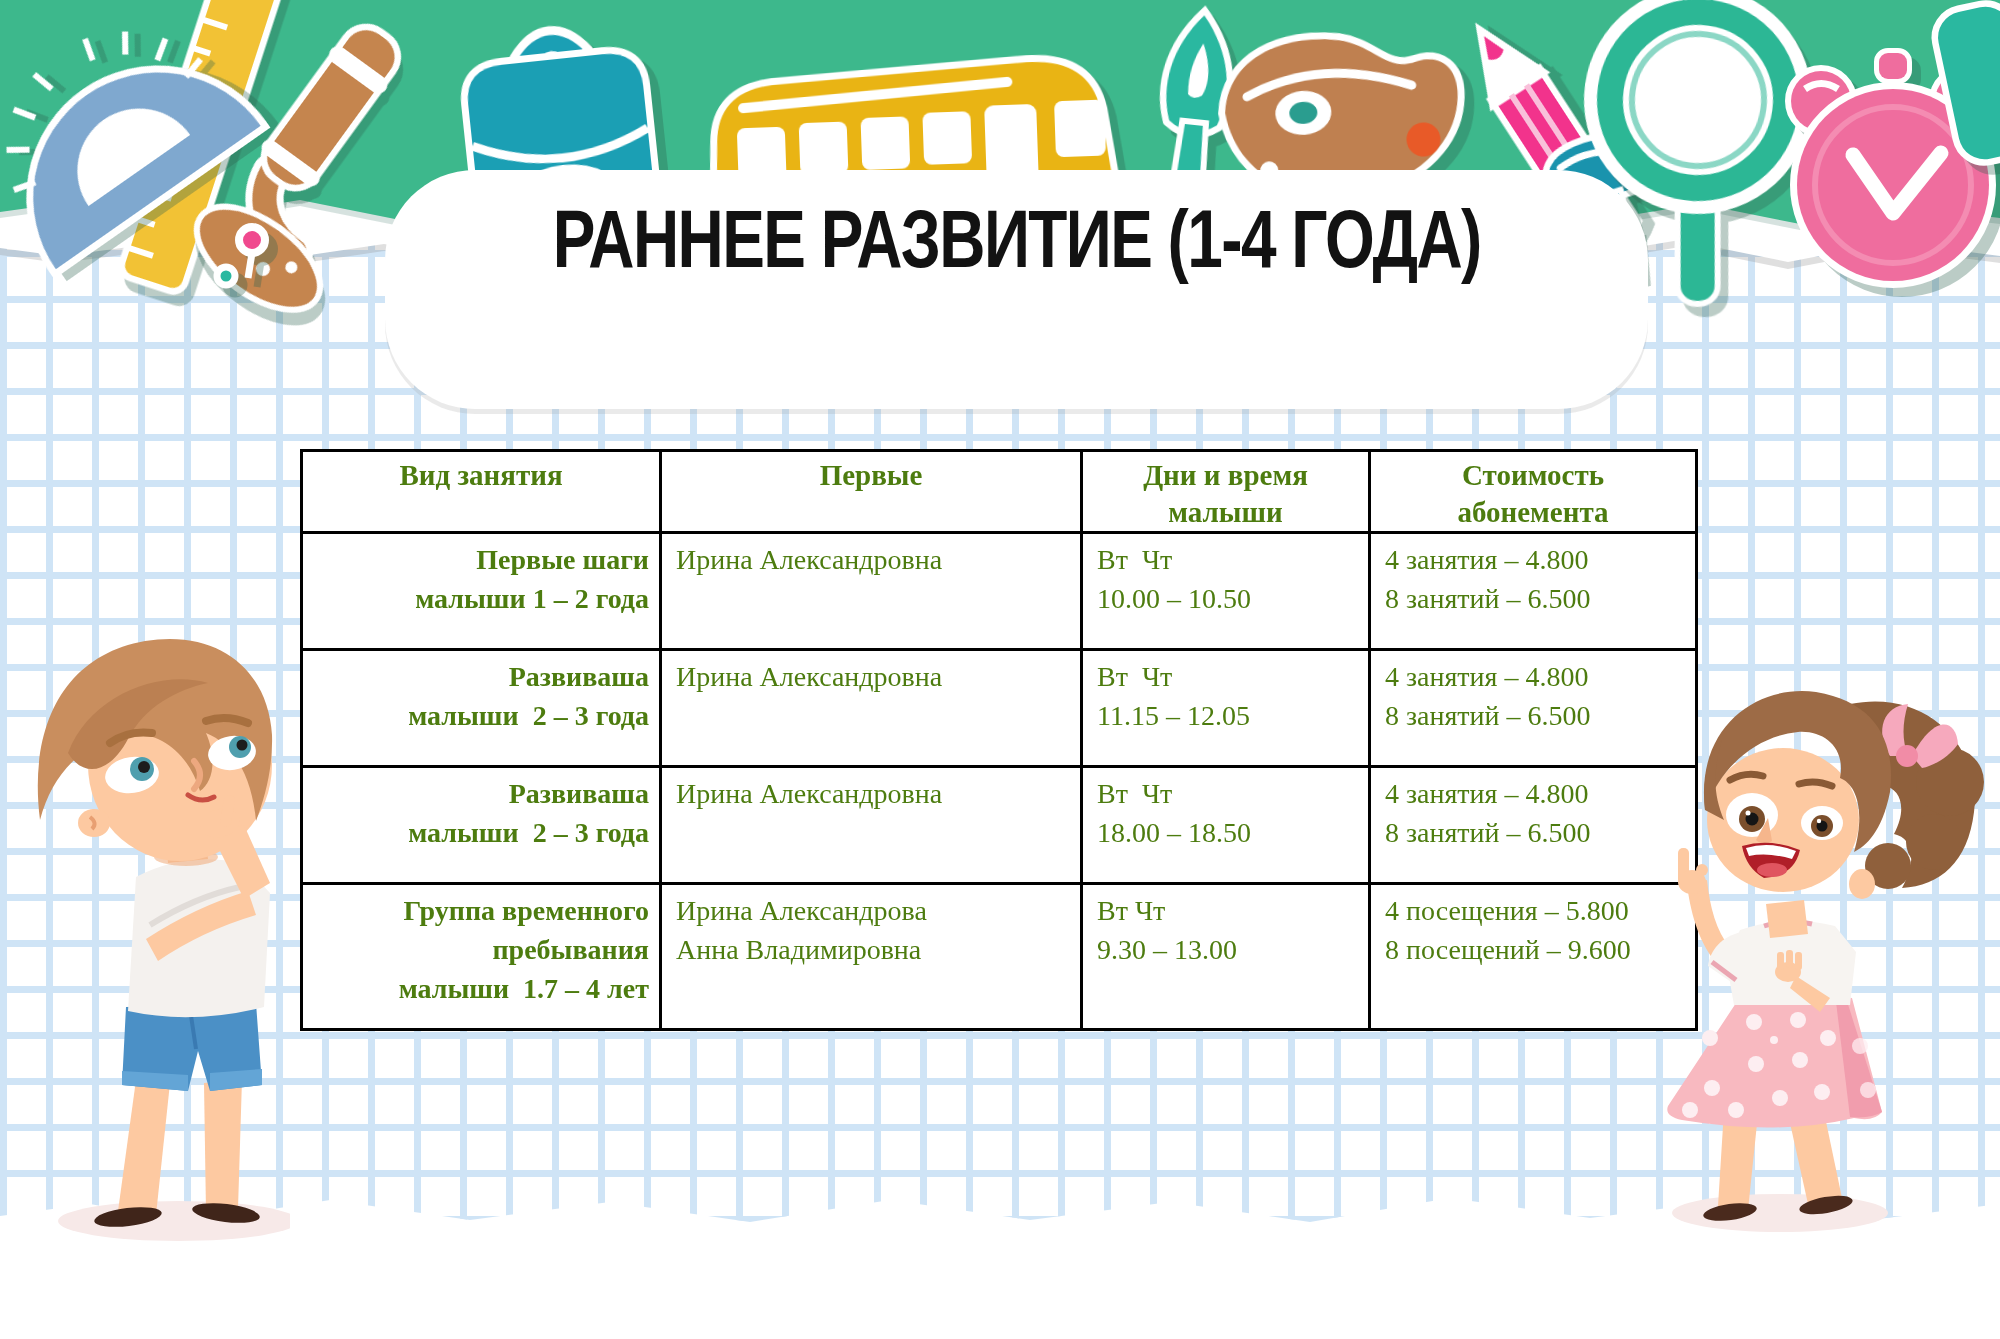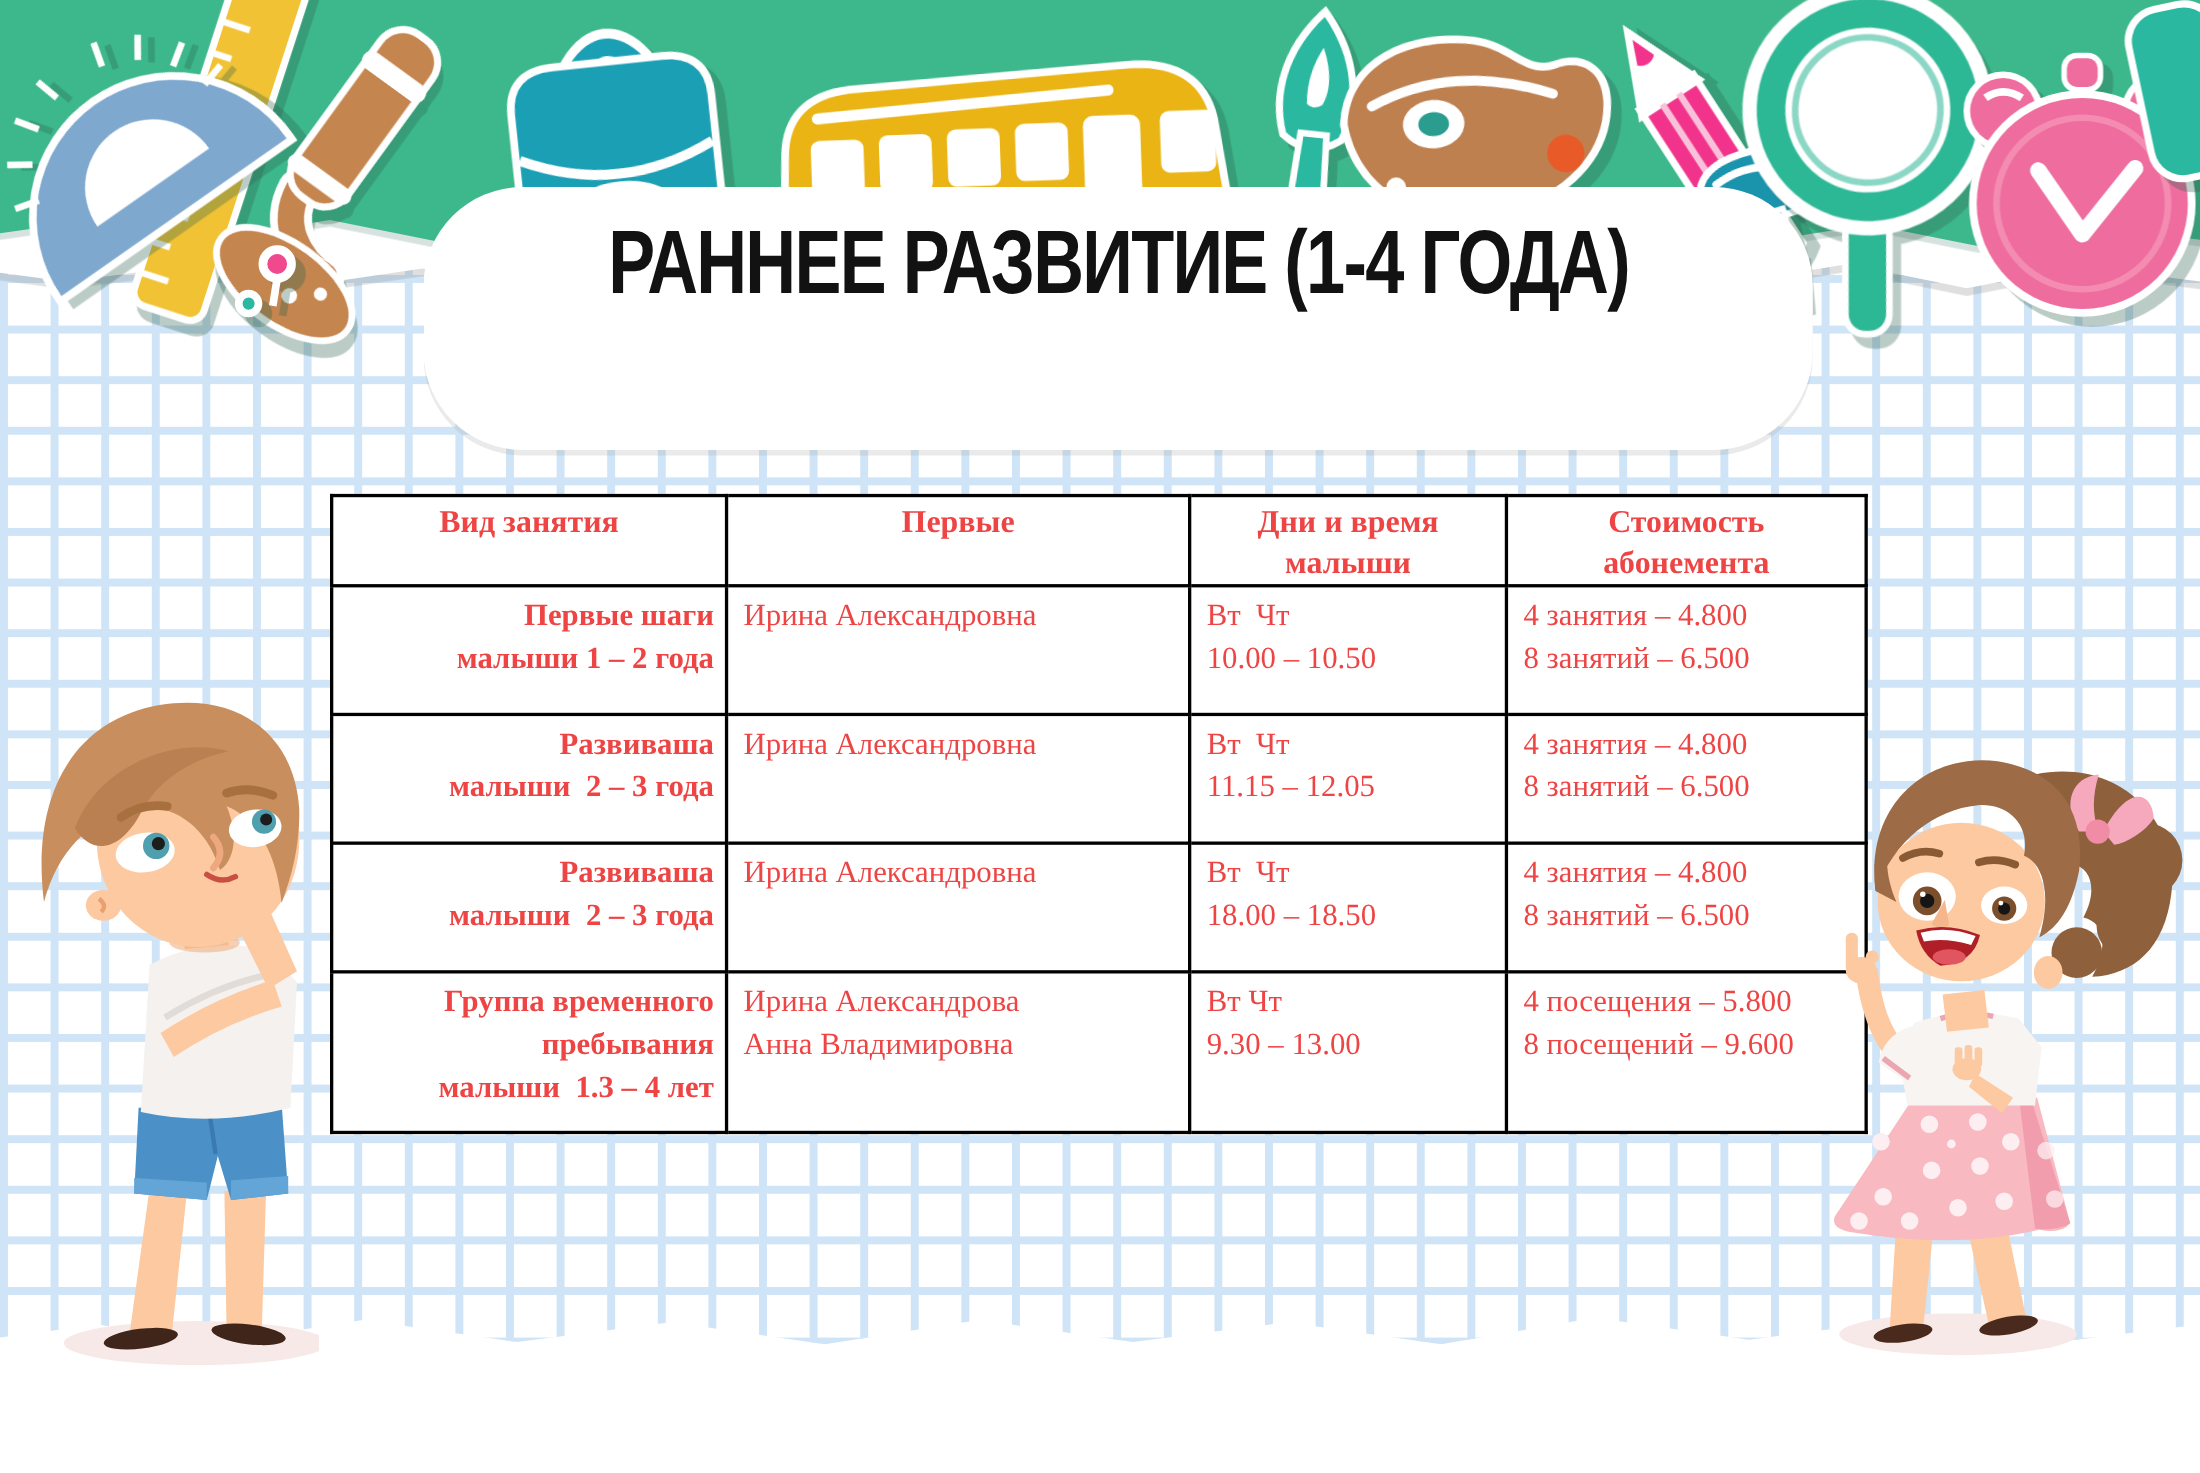--- a/index.html
+++ b/index.html
@@ -42,21 +42,21 @@
   }
   .title-text{
     font-family:"Liberation Sans",sans-serif;font-weight:bold;color:#121212;
     font-size:82px;letter-spacing:-2px;white-space:nowrap;
     transform:scaleX(.78);padding-top:22px;
   }
   
   .schedule{
     position:absolute;left:300px;top:449px;z-index:6;
     border-collapse:collapse;table-layout:fixed;background:#ffffff;
-    font-size:28px;color:#ef4444;
+    font-size:28px;color:#4d7c0f;
   }
   .schedule th,.schedule td{
     border:3px solid #000;vertical-align:top;white-space:pre-wrap;
     overflow:hidden;
   }
   .schedule th{
     font-size:29px;font-weight:bold;text-align:center;
     line-height:37px;padding:5px 6px 0 6px;
   }
   .schedule td{line-height:39px;padding:6px 10px 0 14px;}
@@ -248,21 +248,21 @@
 малыши  2 – 3 года</td>
       <td>Ирина Александровна</td>
       <td>Вт  Чт
 18.00 – 18.50</td>
       <td>4 занятия – 4.800
 8 занятий – 6.500</td>
     </tr>
     <tr style="height:146px">
       <td class="c1">Группа временного
 пребывания
-малыши  1.3 – 4 лет</td>
+малыши  1.7 – 4 лет</td>
       <td>Ирина Александрова
 Анна Владимировна</td>
       <td>Вт Чт
 9.30 – 13.00</td>
       <td>4 посещения – 5.800
 8 посещений – 9.600</td>
     </tr>
   </tbody>
 </table>
 

